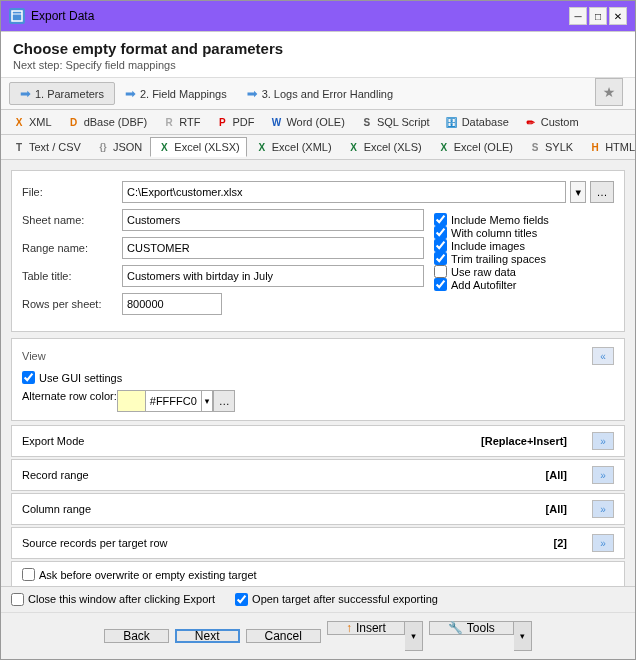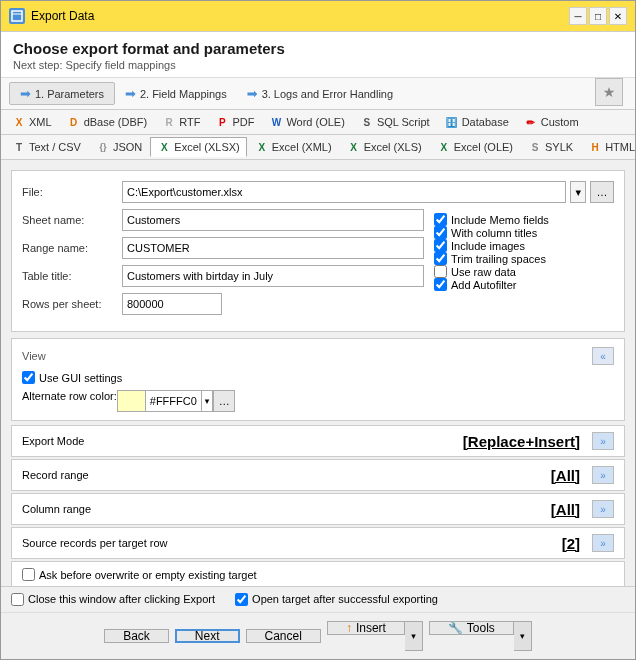--- a/index.html
+++ b/index.html
@@ -16,21 +16,21 @@
     }
     .window {
       width: 636px;
       height: 660px;
       background: #f0f0f0;
       border: 1px solid #999;
       display: flex;
       flex-direction: column;
     }
     .title-bar {
-      background: #fde047;
+      background: #8b5cf6;
       padding: 6px 8px;
       display: flex;
       align-items: center;
       justify-content: space-between;
       border-bottom: 1px solid #ccc;
     }
     .title-bar-left {
       display: flex;
       align-items: center;
       gap: 6px;
@@ -314,24 +314,23 @@
       justify-content: space-between;
       background: #fff;
       border: 1px solid #ccc;
       padding: 6px 10px;
       margin-bottom: 2px;
     }
     .mode-label {
       font-size: 11px;
     }
     .mode-value {
-      font-size: 15px;
+      font-size: 11px;
       font-weight: bold;
-      margin-right: 8px;
-      text-decoration: underline;
+      margin-right: 21px;
     }
     .nav-btn {
       width: 22px;
       height: 18px;
       border: 1px solid #bbb;
       background: #d0e0f5;
       cursor: pointer;
       display: flex;
       align-items: center;
       justify-content: center;
@@ -445,21 +444,21 @@
       <span>Export Data</span>
     </div>
     <div class="title-bar-controls">
       <button class="title-btn">─</button>
       <button class="title-btn">□</button>
       <button class="title-btn">✕</button>
     </div>
   </div>
 
   <div class="header-wrap">
-    <div class="header-title">Choose export format and parameters</div>
+    <div class="header-title">Choose empty format and parameters</div>
     <div class="header-subtitle">Next step: Specify field mappings</div>
     <button class="star-btn">★</button>
   </div>
 
   <div class="steps-bar">
     <div class="step active">
       <span class="step-arrow">➡</span>
       <span>1. Parameters</span>
     </div>
     <div class="step">

